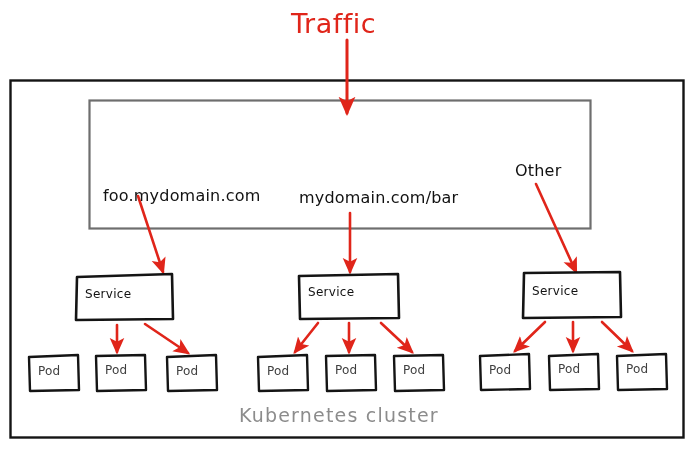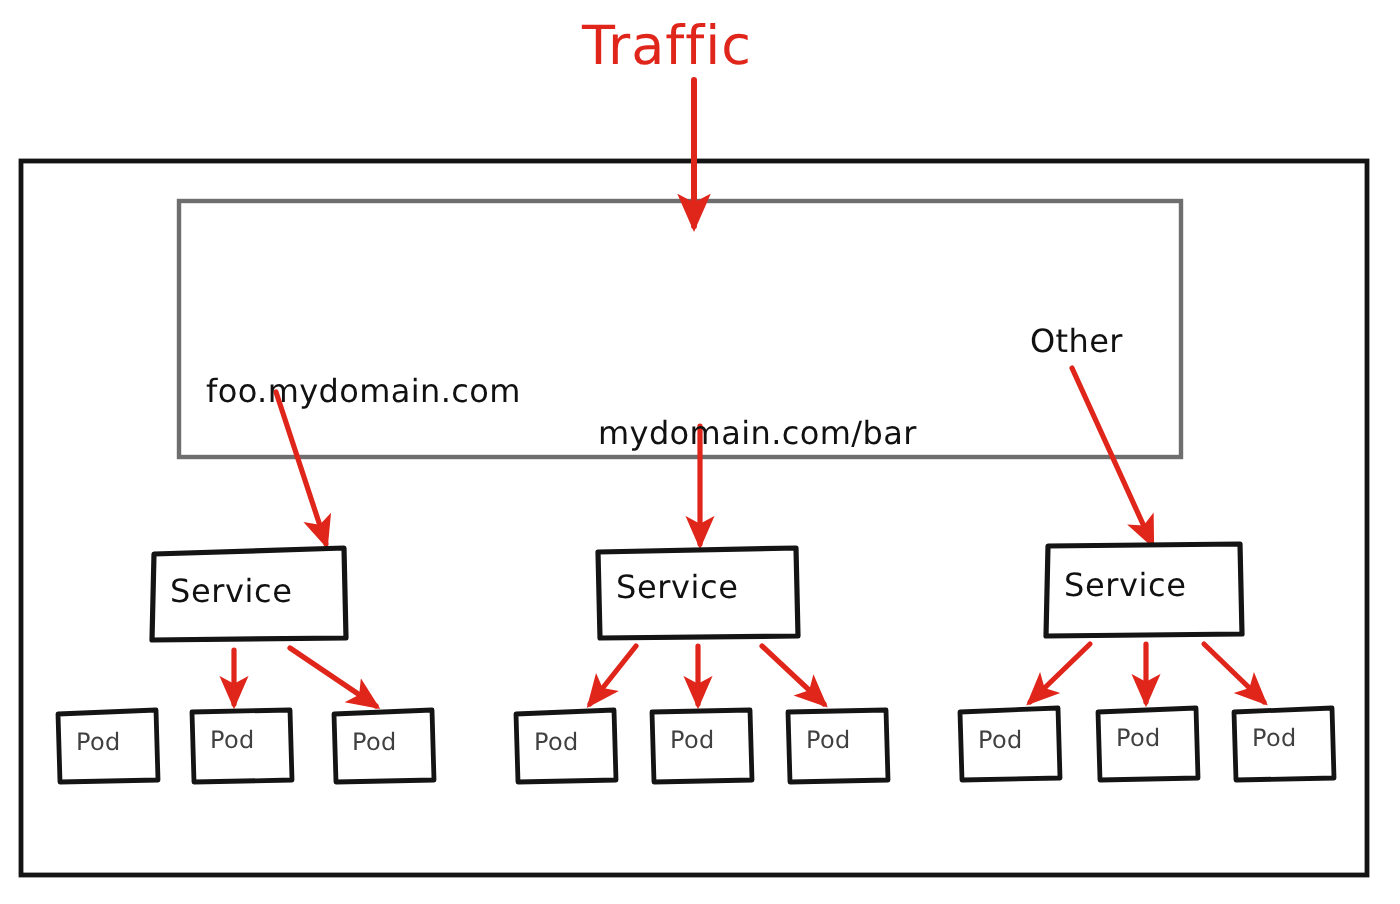--- a/index.html
+++ b/index.html
@@ -41,21 +41,21 @@
     font-size: 24px;
     letter-spacing: 0.5px;
   }
   .rule-label {
     color: #111111;
     font-size: 16px;
     letter-spacing: 0.2px;
   }
   .service-label {
     color: #111111;
-    font-size: 16px;
+    font-size: 12px;
     letter-spacing: 0.3px;
   }
   .pod-label {
     color: #404040;
     font-size: 12px;
     letter-spacing: 0.2px;
   }
   .cluster-label {
     color: #8c8c8c;
     font-size: 19px;
@@ -151,33 +151,34 @@
     </g>
     <g>
       <path d="M617,356 L666,354 L667,389 L618,390 Z" fill="#ffffff" stroke="#141414" stroke-width="2.4" stroke-linejoin="round"></path>
     </g>
   </svg>
 
   <div class="lbl traffic-label" style="left:291px; top:10px;">Traffic</div>
 
 
   <div class="lbl rule-label" style="left:103px; top:160px;margin-top:28px;">foo.mydomain.com</div>
-  <div class="lbl rule-label" style="left:299px; top:209px;">mydomain.com/bar</div>
+  <div class="lbl rule-label" style="left:299px; top:190px;">mydomain.com/bar</div>
   <div class="lbl rule-label" style="left:515px; top:163px;text-align:right;">Other</div>
 
   <div class="lbl service-label" style="left:85px; top:288px;">Service</div>
   <div class="lbl service-label" style="left:308px; top:286px;">Service</div>
   <div class="lbl service-label" style="left:532px; top:285px;">Service</div>
 
   <div class="lbl pod-label" style="left:38px; top:365px;">Pod</div>
   <div class="lbl pod-label" style="left:105px; top:364px;">Pod</div>
   <div class="lbl pod-label" style="left:176px; top:365px;">Pod</div>
 
   <div class="lbl pod-label" style="left:267px; top:365px;">Pod</div>
   <div class="lbl pod-label" style="left:335px; top:364px;">Pod</div>
   <div class="lbl pod-label" style="left:403px; top:364px;">Pod</div>
 
   <div class="lbl pod-label" style="left:489px; top:364px;">Pod</div>
   <div class="lbl pod-label" style="left:558px; top:363px;">Pod</div>
   <div class="lbl pod-label" style="left:626px; top:363px;">Pod</div>
 
+  <div class="lbl cluster-label" style="left:239px; top:406px;">Kubernetes cluster</div>
 
 </div>
 
 </body></html>

